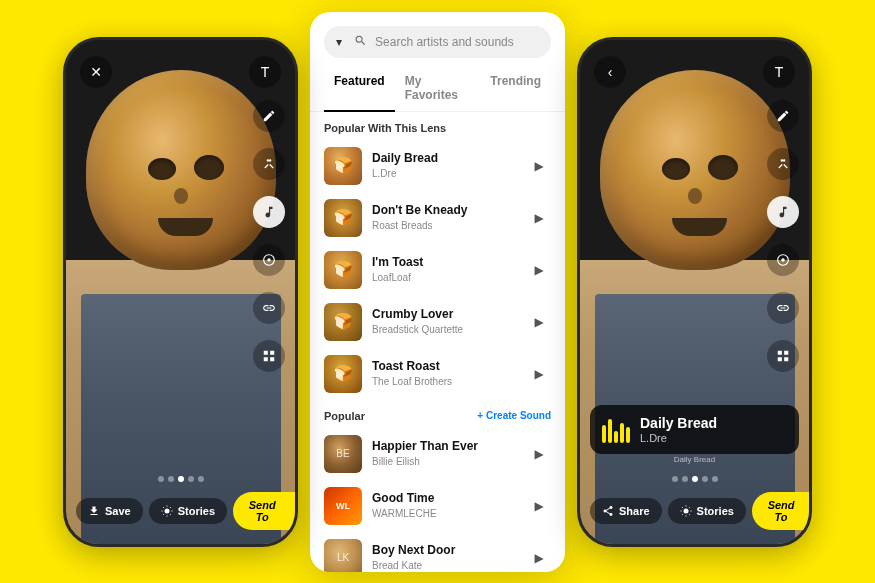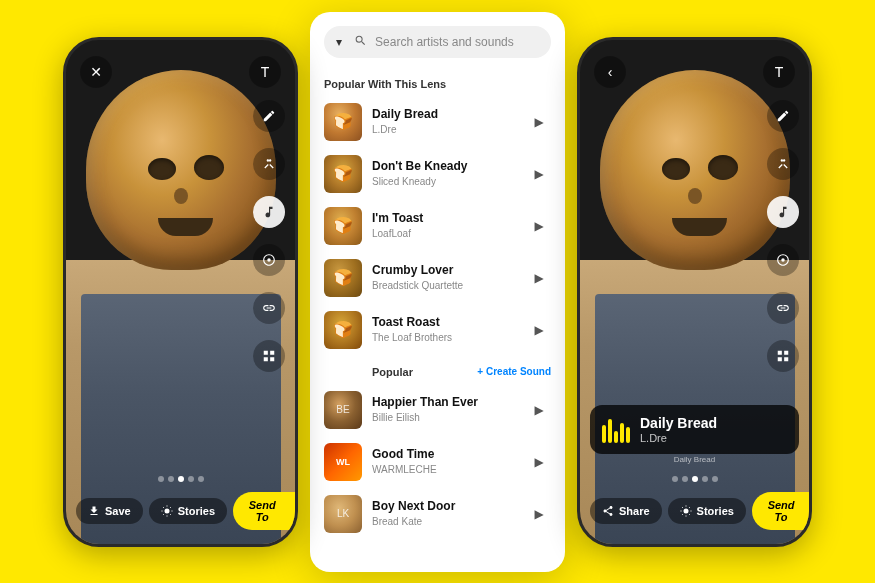--- a/index.html
+++ b/index.html
@@ -359,21 +359,20 @@
       justify-content: center;
       color: #555;
       font-size: 12px;
     }
 
     .popular-header {
       display: flex;
       align-items: center;
       justify-content: space-between;
       padding: 10px 14px 6px;
-      margin-left: 48px;
     }
     .popular-label {
       font-size: 11px;
       font-weight: 700;
       color: #333;
     }
     .create-sound-btn {
       font-size: 10px;
       color: #0084ff;
       font-weight: 600;
@@ -539,20 +538,25 @@
     <div class="panel-header">
       <div class="search-row">
         <span class="chevron-down">▾</span>
         <span class="search-icon-wrap">
           <svg width="13" height="13" viewBox="0 0 24 24" fill="#666">
               <path d="M15.5 14h-.79l-.28-.27A6.471 6.471 0 0 0 16 9.5 6.5 6.5 0 1 0 9.5 16c1.61 0 3.09-.59 4.23-1.57l.27.28v.79l5 4.99L20.49 19l-4.99-5zm-6 0C7.01 14 5 11.99 5 9.5S7.01 5 9.5 5 14 7.01 14 9.5 11.99 14 9.5 14z"></path>
             </svg>
         </span>
         <span class="search-input-fake">Search artists and sounds</span>
       </div>
+      <div class="tabs-row">
+        <div class="tab active">Featured</div>
+        <div class="tab">My Favorites</div>
+        <div class="tab">Trending</div>
+      </div>
     </div>
 
     <div class="panel-body">
       <div class="section-label">Popular With This Lens</div>
 
       <div class="music-item">
         <div class="music-thumb thumb-bread1">
           <div class="thumb-inner">🍞</div>
         </div>
         <div class="music-info">
@@ -561,21 +565,21 @@
         </div>
         <div class="play-btn">▶</div>
       </div>
 
       <div class="music-item">
         <div class="music-thumb thumb-bread2">
           <div class="thumb-inner">🍞</div>
         </div>
         <div class="music-info">
           <div class="music-title">Don't Be Kneady</div>
-          <div class="music-artist">Sliced Kneady</div>
+          <div class="music-artist">Roast Breads</div>
         </div>
         <div class="play-btn">▶</div>
       </div>
 
       <div class="music-item">
         <div class="music-thumb thumb-bread3">
           <div class="thumb-inner">🍞</div>
         </div>
         <div class="music-info">
           <div class="music-title">I'm Toast</div>

